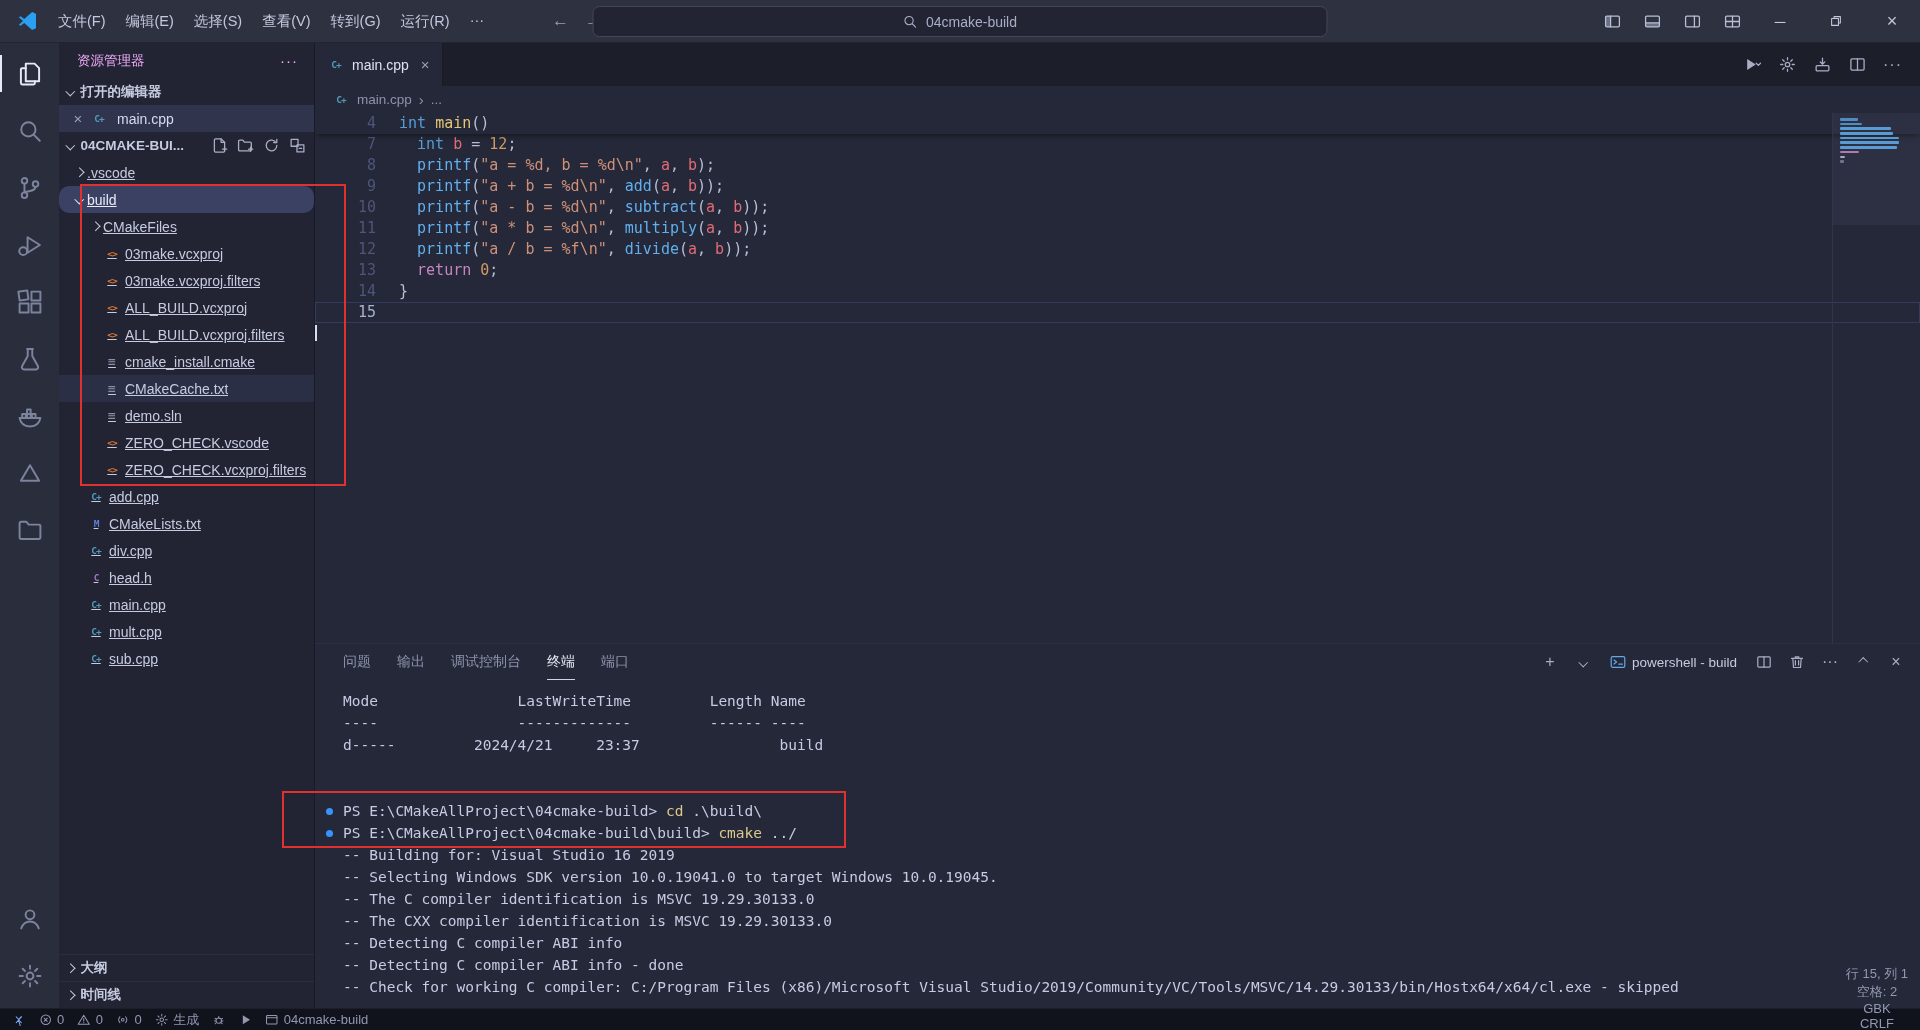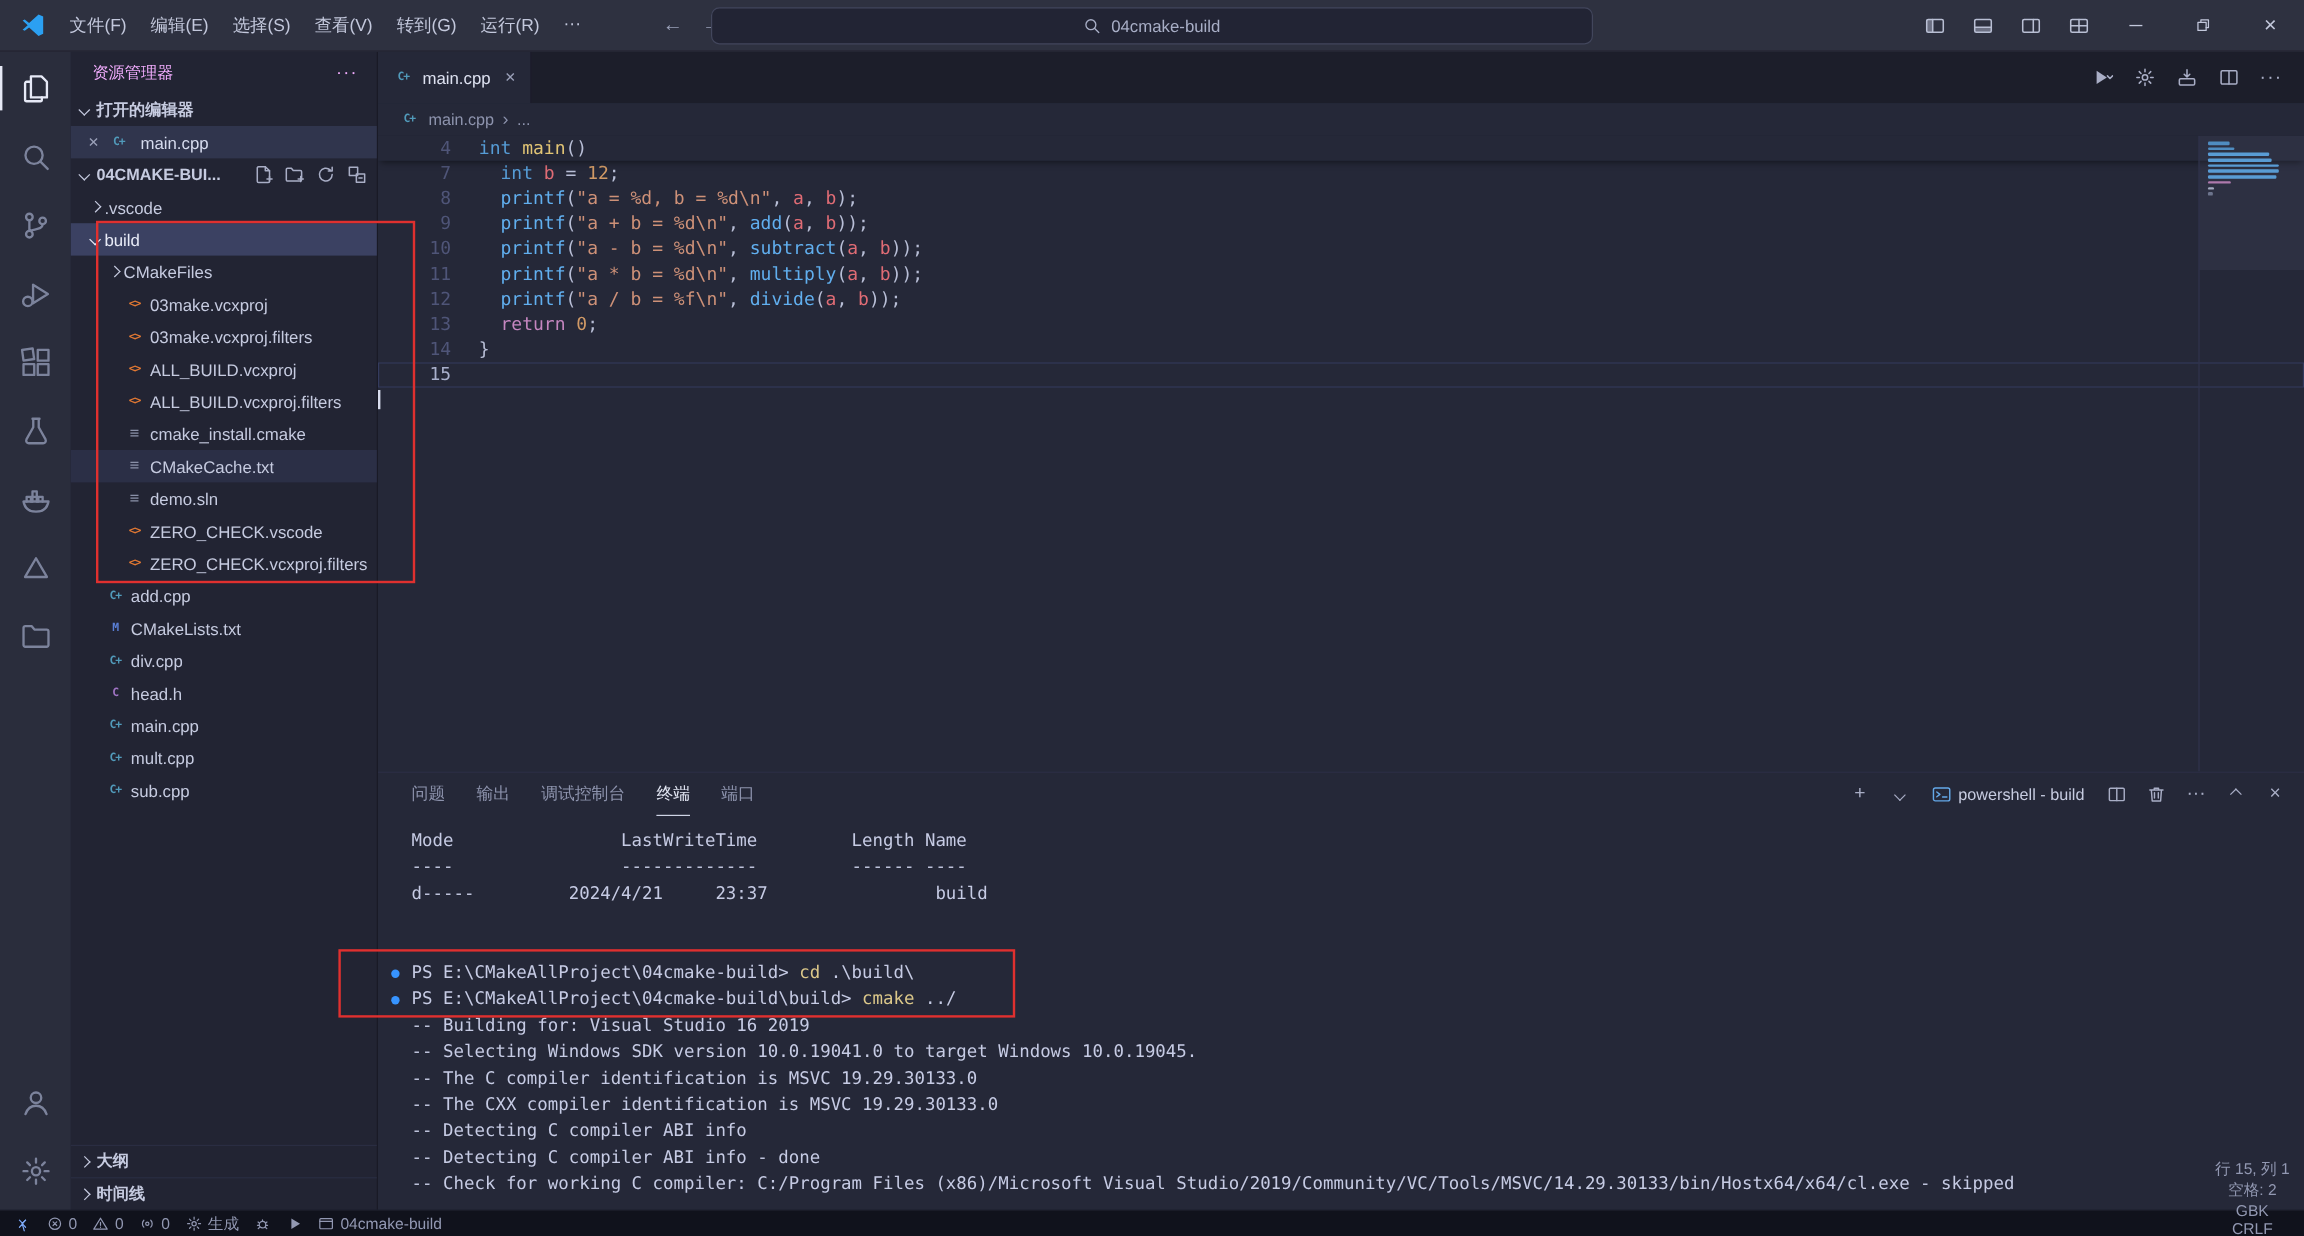--- a/index.html
+++ b/index.html
@@ -41,21 +41,21 @@
   .sb-title{height:35px;display:flex;align-items:center;padding:0 16px 0 18px;font-size:13.5px;color:#f0abfc;flex:none;}
   .sb-title .more{margin-left:auto;letter-spacing:1px;font-size:15px;}
   .sb-sect{height:27px;display:flex;align-items:center;gap:7px;padding:0 8px;font-weight:700;
     font-size:13.5px;color:#c6cbe0;flex:none;}
   .oe-row{height:27px;display:flex;align-items:center;gap:5px;padding:0 8px 0 12px;background:#30354d;
     color:#d6dbee;font-size:14px;flex:none;}
   .oe-close{color:#9aa0b8;font-size:15px;width:14px;text-align:center;}
   #folder-actions{margin-left:auto;display:flex;gap:9px;}
   #folder-actions .hicon{width:17px;height:17px;color:#a9aec6;display:inline-flex;}
   .hicon svg{width:100%;height:100%;}
-  .trow{height:27px;display:flex;align-items:center;font-size:14px;color:#c6cbe0;}
+  .trow{height:27px;display:flex;align-items:center;font-size:14px;color:#c6cbe0;text-decoration:underline;}
   .trow.sel{background:#3b4162;color:#e8ebf7;}
   .trow.subtle{background:#2b2f46;}
   .chevslot{width:16px;display:flex;justify-content:center;flex:none;}
   .chev{display:inline-block;width:6.5px;height:6.5px;border-right:1.5px solid currentColor;border-bottom:1.5px solid currentColor;}
   .chev.right{transform:rotate(-45deg);}
   .chev.down{transform:rotate(45deg);}
   .chev.up{transform:rotate(-135deg);}
   .ficon{width:18px;flex:none;display:inline-flex;justify-content:center;align-items:center;
     font-family:"DejaVu Sans Mono",monospace;font-size:9.5px;font-weight:700;letter-spacing:-1px;margin-right:4px;}
   .ficon.big{font-size:13px;font-weight:400;letter-spacing:0;}
@@ -335,21 +335,21 @@
             </span>
           </span>
       </div>
       <div id="tree" data-name="file-tree">
           <div class="trow" data-name="tree-item-vscode" style="padding-left: 12px;">
             <span class="chevslot" data-name="chevron-slot">
               <span class="chev right" data-name="chevron-right-icon"></span>
             </span>
             <span class="label" data-name="tree-item-label">.vscode</span>
           </div>
-          <div class="trow sel" data-name="tree-item-build" style="padding-left: 12px;">
+          <div class="trow sel" data-name="tree-item-build" style="padding-left: 12px; border-radius: 10px;">
             <span class="chevslot" data-name="chevron-slot">
               <span class="chev down" data-name="chevron-down-icon"></span>
             </span>
             <span class="label" data-name="tree-item-label">build</span>
           </div>
           <div class="trow" data-name="tree-item-cmakefiles" style="padding-left: 28px;">
             <span class="chevslot" data-name="chevron-slot">
               <span class="chev right" data-name="chevron-right-icon"></span>
             </span>
             <span class="label" data-name="tree-item-label">CMakeFiles</span>

